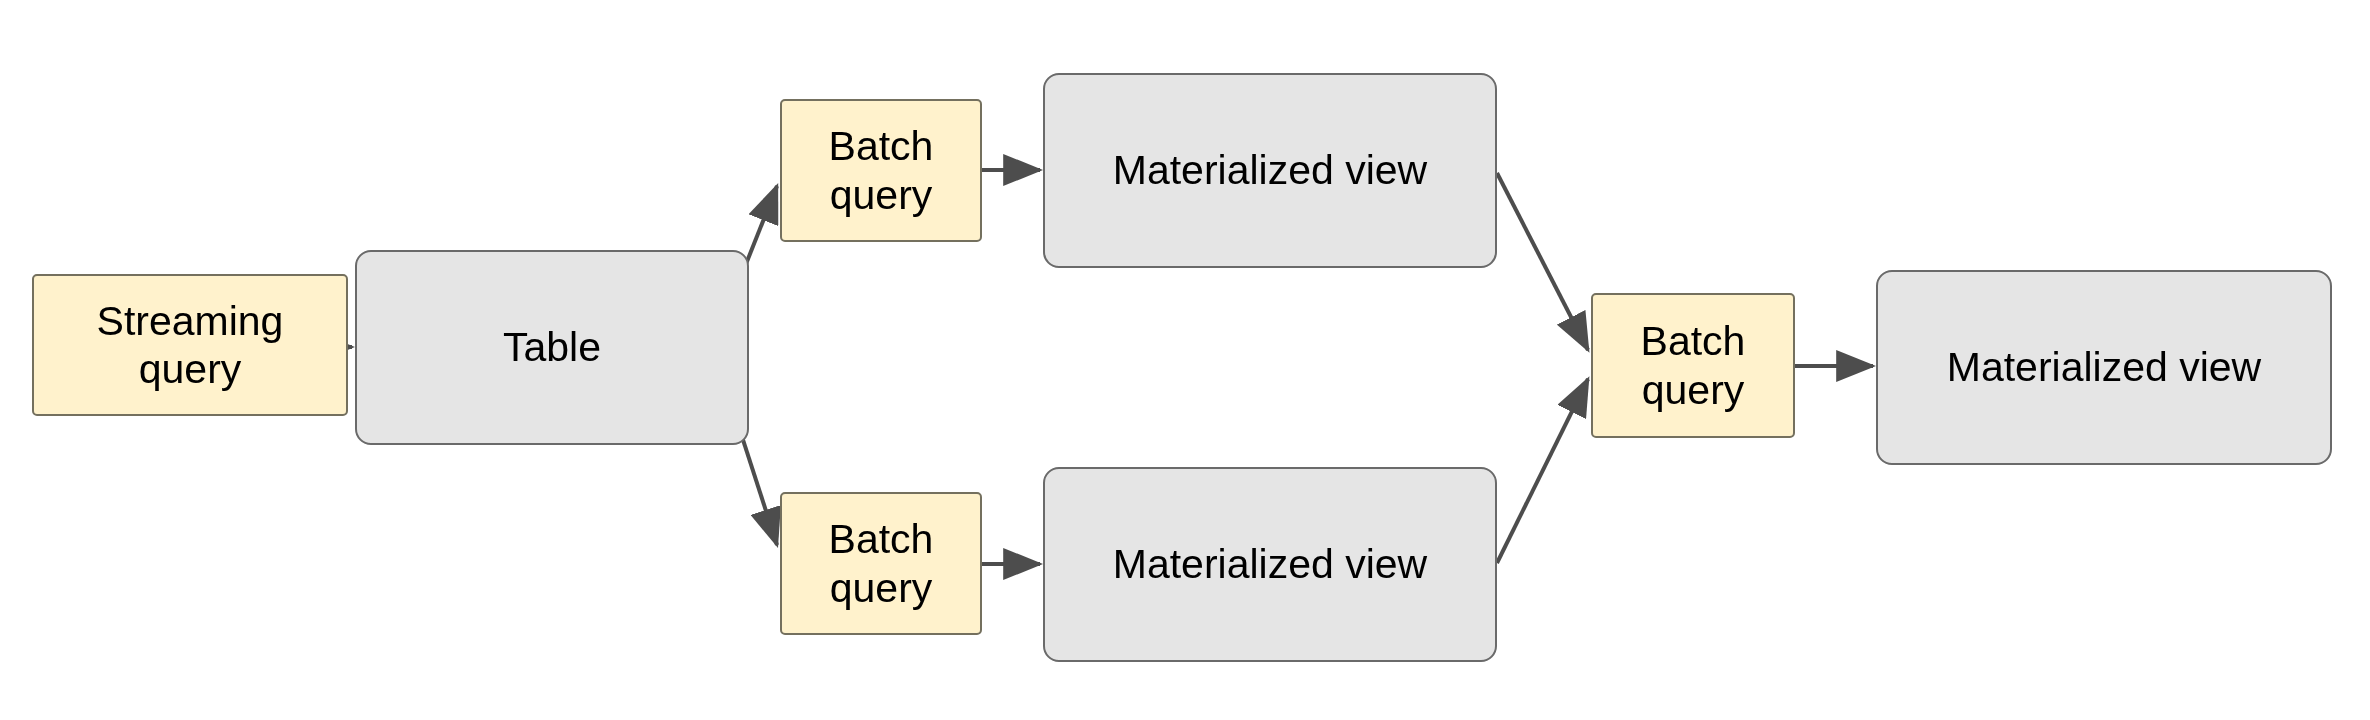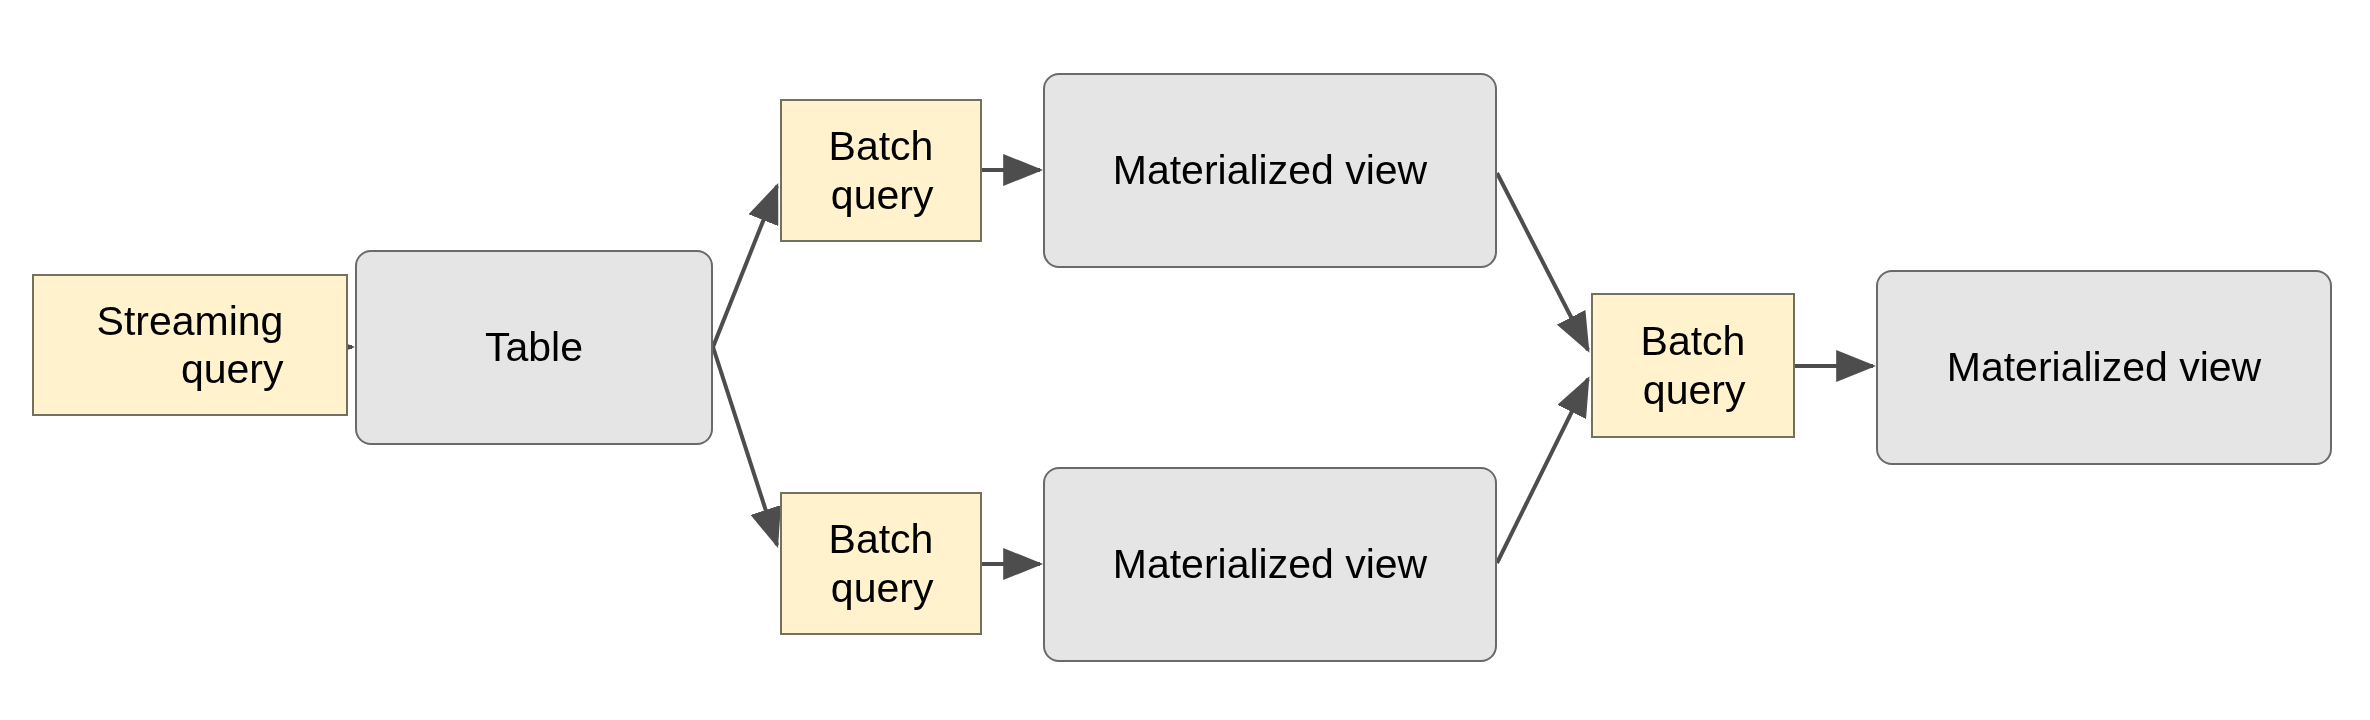--- a/index.html
+++ b/index.html
@@ -38,22 +38,21 @@
     z-index: 2;
   }
   .node-label {
     display: block;
     white-space: pre-line;
     padding: 0 6px;
   }
   .node.process {
     background: #fff2cc;
     border: 2px solid #74705e;
-    border-radius: 0;
-    text-align: right;
+    border-radius: 5px;
   }
   .node.store {
     background: #e5e5e5;
     border: 2px solid #6a6a6a;
     border-radius: 16px;
   }
   .fs-41 { font-size: 41px; }
 </style>
 </head>
 <body>
@@ -98,21 +97,21 @@
     <g>
       <line x1="1795" y1="366" x2="1873" y2="366" stroke="#4d4d4d" stroke-width="4" marker-end="url(#arrowhead)"></line>
     </g>
   </svg>
 
   <div class="node process fs-41" style="left:32px; top:274px; width:316px; height:142px;">
     <span class="node-label">Streaming
 query</span>
   </div>
 
-  <div class="node store fs-41" style="left:355px; top:250px; width:358px; height:195px;">
+  <div class="node store fs-41" style="left:355px; top:250px; width:394px; height:195px;">
     <span class="node-label">Table</span>
   </div>
 
   <div class="node process fs-41" style="left:780px; top:99px; width:202px; height:143px;">
     <span class="node-label">Batch
 query</span>
   </div>
 
   <div class="node store fs-41" style="left:1043px; top:73px; width:454px; height:195px;">
     <span class="node-label">Materialized view</span>

